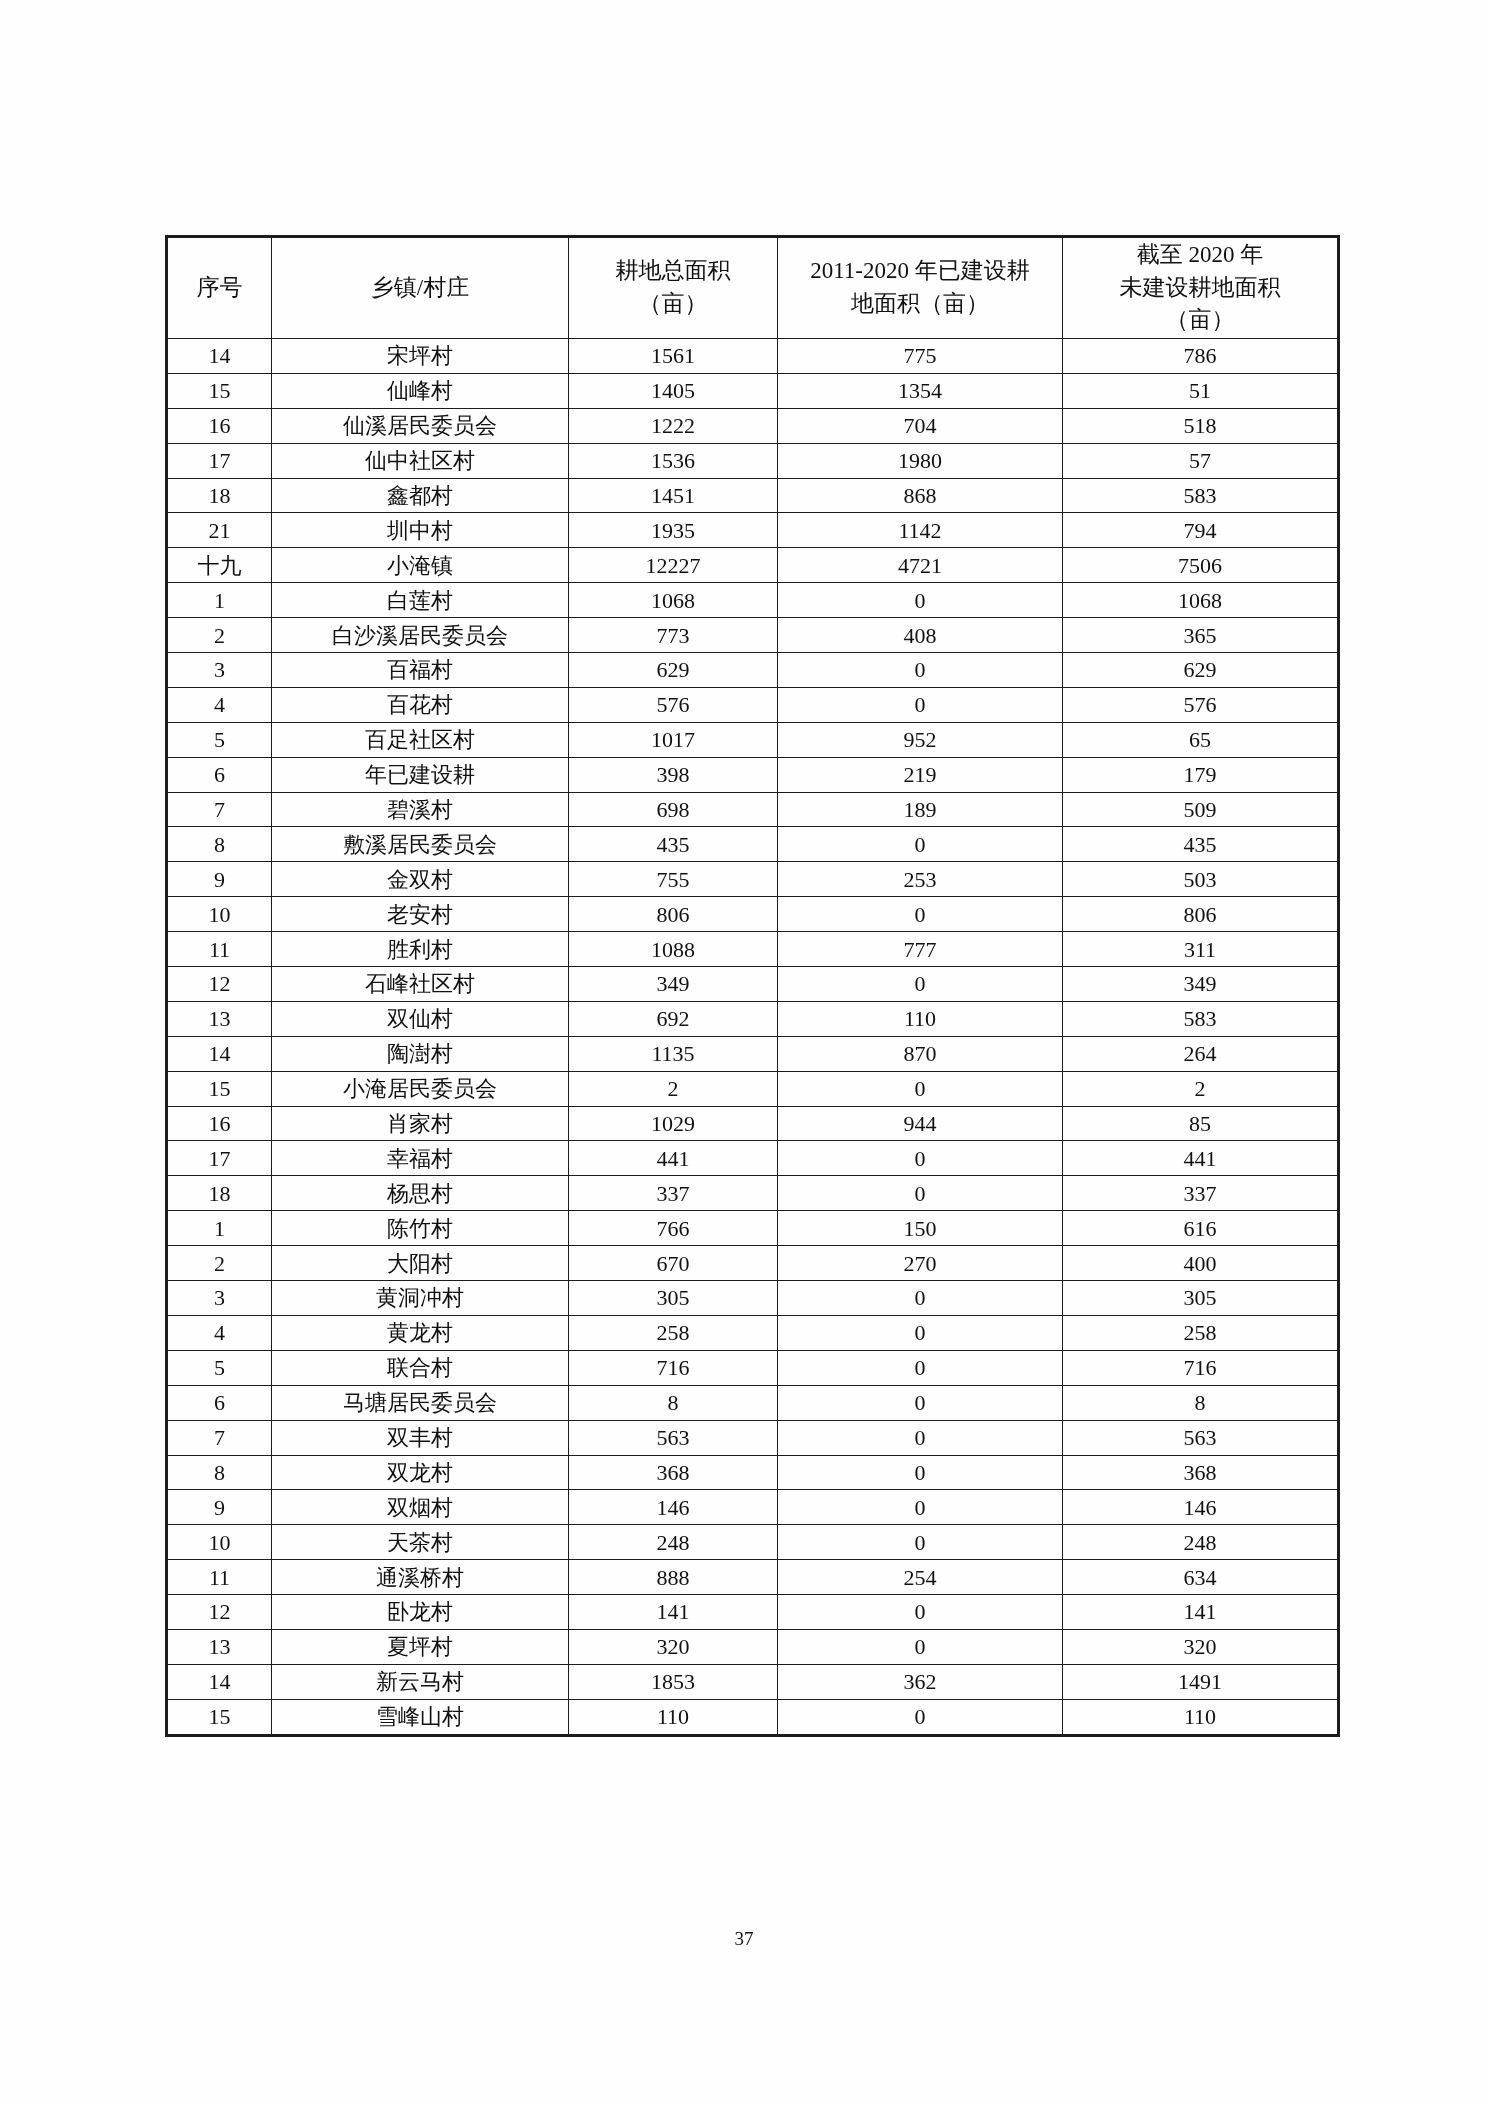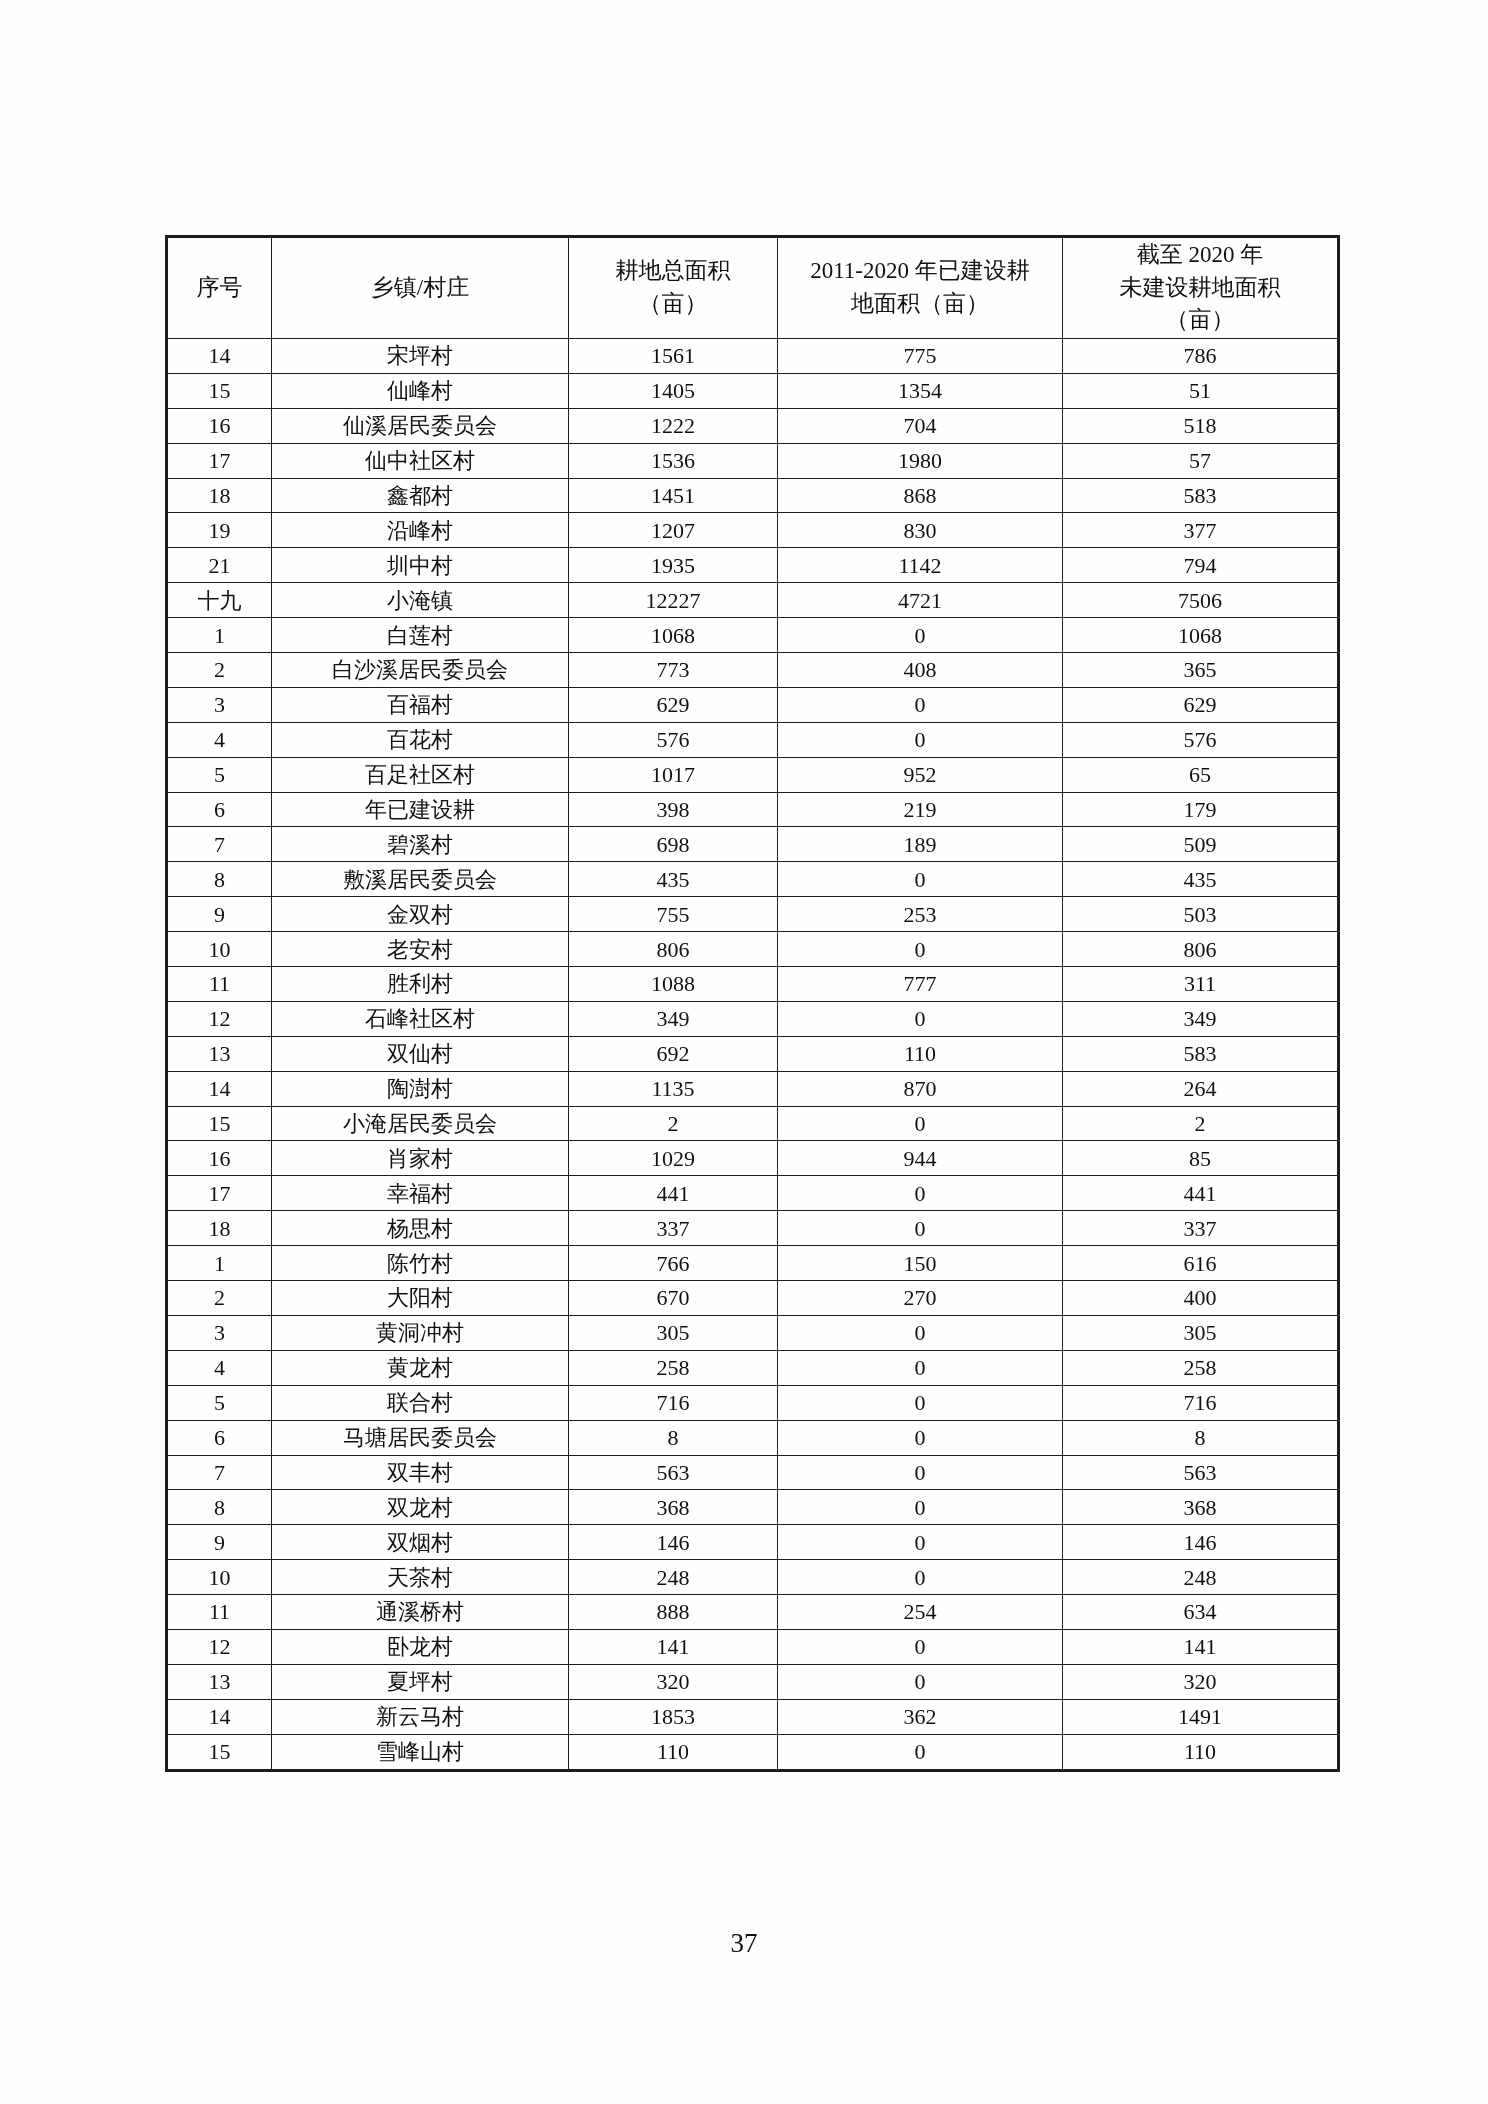--- a/index.html
+++ b/index.html
@@ -48,21 +48,21 @@
   }
   .land-table tr.section-row td {
     font-weight: normal;
   }
   .page-number {
     position: absolute;
     top: 1928px;
     left: 0;
     width: 100%;
     text-align: center;
-    font-size: 27px;
+    font-size: 19px;
   }
 </style>
 </head>
 <body>
 
 <div class="page">
 
   <table class="land-table">
     <colgroup>
       <col style="width:105px">
@@ -114,27 +114,20 @@
           <td>57</td>
         </tr>
         <tr>
           <td>18</td>
           <td>鑫都村</td>
           <td>1451</td>
           <td>868</td>
           <td>583</td>
         </tr>
         <tr>
-          <td>19</td>
-          <td>沿峰村</td>
-          <td>1207</td>
-          <td>830</td>
-          <td>377</td>
-        </tr>
-        <tr>
           <td>21</td>
           <td>圳中村</td>
           <td>1935</td>
           <td>1142</td>
           <td>794</td>
         </tr>
         <tr class="section-row">
           <td>十九</td>
           <td>小淹镇</td>
           <td>12227</td>

